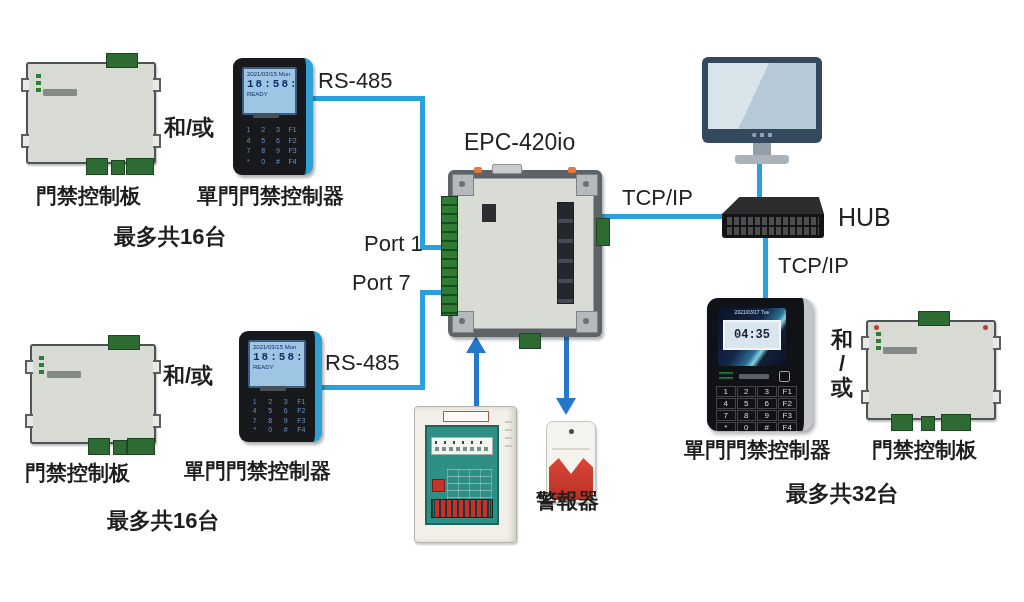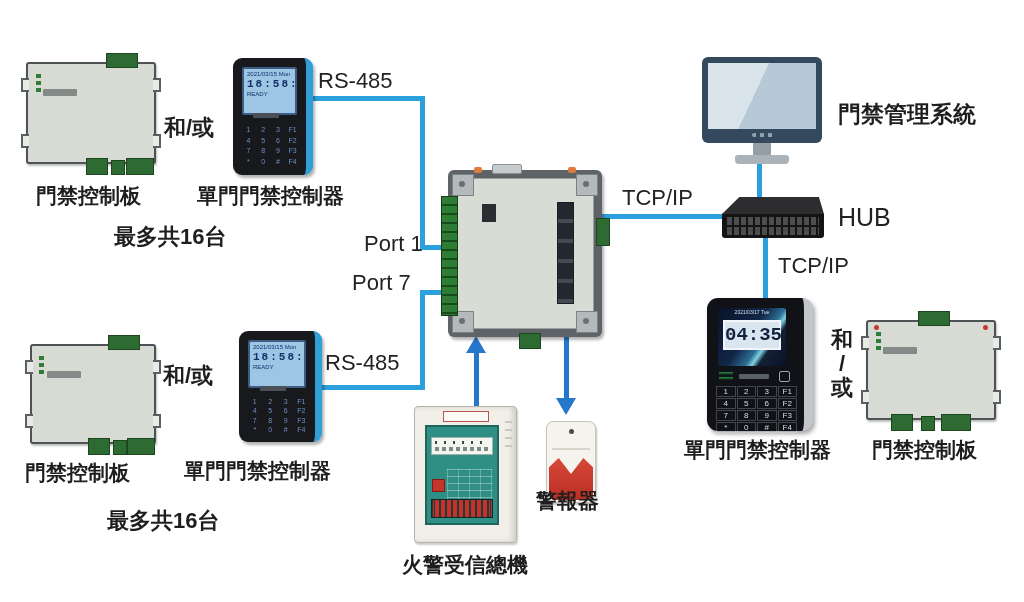--- a/index.html
+++ b/index.html
@@ -38,21 +38,21 @@
   .kpa .lcd .d{font-size:6px;line-height:7px;}
   .kpa .lcd .t{font-size:11px;font-weight:bold;letter-spacing:2px;line-height:13px;font-family:"Liberation Mono","DejaVu Sans Mono",monospace;}
   .kpa .lcd .s{font-size:6px;line-height:7px;}
   .kpa .logo{position:absolute;top:55px;left:28%;width:26px;height:5px;background:#4a4f58;border-radius:1px;}
   .kpa .keys{position:absolute;top:66px;left:8px;right:6px;bottom:8px;display:grid;grid-template-columns:repeat(4,1fr);align-items:center;justify-items:center;color:rgba(125,165,225,.85);font-size:7px;}
 
   
   .kpb{position:absolute;background:#101218;border-radius:11px;border-right:9px solid #c3c7cc;box-shadow:2px 3px 4px rgba(0,0,0,.35);}
   .kpb .scr{position:absolute;top:10px;left:11px;width:68px;height:58px;border-radius:3px;background:linear-gradient(125deg,#0a1228 0%,#122647 45%,#2b6f95 62%,#7fd0e0 68%,#122036 74%,#0a1228 100%);overflow:hidden;text-align:center;}
   .kpb .scr .d{font-size:5px;color:#cfe0ee;line-height:9px;}
-  .kpb .scr .clock{margin:3px auto 0;width:54px;height:26px;background:#d9e6f0;border:2px solid #f2f6fa;color:#14233d;font-size:19px;font-weight:bold;line-height:26px;font-family:"Liberation Mono","DejaVu Sans Mono",monospace;}
+  .kpb .scr .clock{margin:3px auto 0;width:54px;height:26px;background:#d9e6f0;border:2px solid #f2f6fa;color:#14233d;font-size:12px;font-weight:bold;line-height:26px;font-family:"Liberation Mono","DejaVu Sans Mono",monospace;}
   .kpb .ind{position:absolute;top:74px;left:12px;width:14px;height:10px;background:repeating-linear-gradient(180deg,#3c5,transparent 3px 5px);opacity:.7;}
   .kpb .logo{position:absolute;top:76px;left:32px;width:30px;height:5px;background:#5a6068;border-radius:1px;}
   .kpb .bell{position:absolute;top:73px;right:14px;width:9px;height:9px;border:1px solid #9aa2ac;border-radius:2px;}
   .kpb .keys{position:absolute;top:88px;left:9px;right:7px;bottom:7px;display:grid;grid-template-columns:repeat(4,1fr);gap:1px;color:#d9dee6;font-size:8px;}
   .kpb .keys span{border:1px solid rgba(255,255,255,.22);display:flex;align-items:center;justify-content:center;}
 
   
   .epc{position:absolute;background:#5d6367;border-radius:6px;box-shadow:2px 3px 3px rgba(0,0,0,.3);}
   .epc .plate{position:absolute;inset:8px;background:#d8dcd5;border:1px solid #9aa0a0;}
   .epc .corner{position:absolute;width:20px;height:20px;background:#b4b9bc;border:1px solid #7c8285;}
@@ -298,30 +298,30 @@
 
   <div class="lbl cjk" style="left:25px;top:459px">門禁控制板</div>
   <div class="lbl cjk" style="left:184px;top:457px">單門門禁控制器</div>
   <div class="lbl cjk-lg" style="left:163px;top:361px">和/或</div>
   <div class="lbl cjk-lg" style="left:107px;top:506px">最多共16台</div>
 
   <div class="lbl eng" style="left:318px;top:68px">RS-485</div>
   <div class="lbl eng" style="left:325px;top:350px">RS-485</div>
   <div class="lbl eng" style="left:364px;top:231px">Port 1</div>
   <div class="lbl eng" style="left:352px;top:270px">Port 7</div>
+  <div class="lbl eng-lg" style="left:464px;top:129px">EPC-420io</div>
 
   <div class="lbl eng" style="left:622px;top:185px">TCP/IP</div>
   <div class="lbl eng" style="left:778px;top:253px">TCP/IP</div>
   <div class="lbl eng" style="font-size:25px;left:838px;top:203px">HUB</div>
-  <div class="lbl cjk-xl" style="left:838px;top:99px">門禁管理系統</div>
 
   <div class="lbl cjk-lg" style="left:827px;top:328px;line-height:24px;text-align:center;width:30px;white-space:normal">
     <div>和</div>
     <div>/</div>
     <div>或</div>
   </div>
   <div class="lbl cjk" style="left:684px;top:436px">單門門禁控制器</div>
   <div class="lbl cjk" style="left:872px;top:436px">門禁控制板</div>
-
-  <div class="lbl cjk" style="left:402px;top:551px">火警受信總機</div>
+  <div class="lbl cjk-lg" style="left:786px;top:479px">最多共32台</div>
+
   <div class="lbl cjk" style="left:536px;top:487px">警報器</div>
 
 </div>
 
 </body></html>

